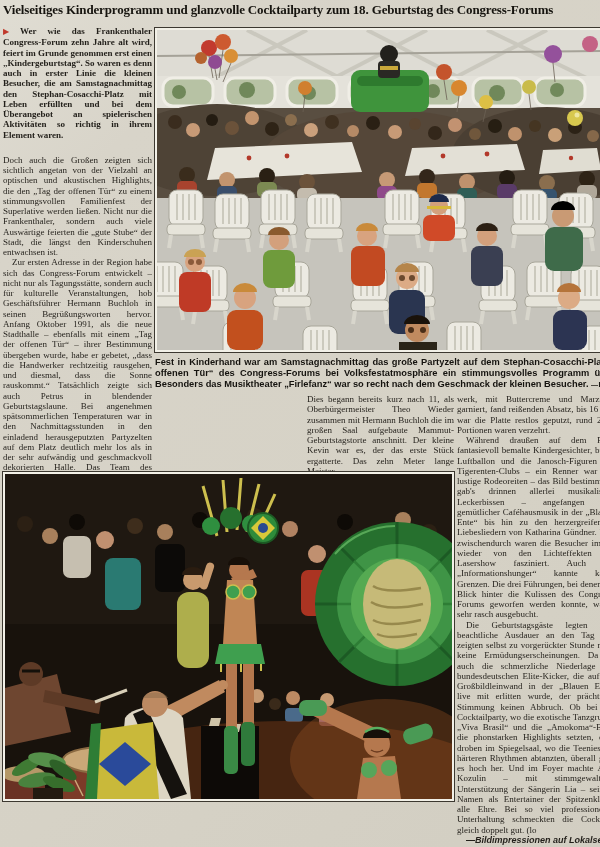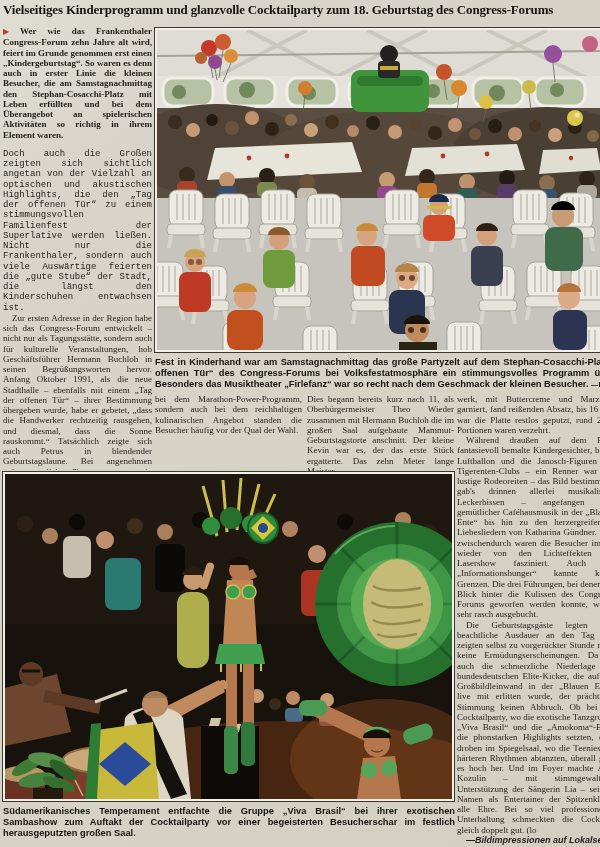--- a/index.html
+++ b/index.html
@@ -9,21 +9,21 @@
     background:linear-gradient(135deg,#e0ddd3 0%,#d8d4c9 18%,#d6d2c6 60%,#d2cec2 100%);
     color:#1d1b17;
   }
   .headline{
     position:absolute;left:3px;top:1px;width:596px;margin:0;
     font:bold 13px/17px "Liberation Serif",serif;letter-spacing:-0.15px;color:#16140f;
     white-space:nowrap;
   }
   .col{position:absolute;font:9px/10.25px "Liberation Serif",serif;text-align:justify;color:#221f1a;}
   .col p{margin:0;}
-  .col .gap{margin-top:9px;font-family:Liberation Mono, monospace;}
+  .col .gap{margin-top:15px;}
   .col .ind{text-indent:9px;}
   .lead{font-weight:bold;}
   .lead-arrow{color:#c0392b;font-family:"DejaVu Sans",sans-serif;font-size:8px;margin-right:2px;}
   .col1{left:3px;top:26px;width:149px;height:444px;overflow:hidden;}
   .col2{left:155px;top:394px;width:147px;height:78px;overflow:hidden;}
   .col3{left:307px;top:394px;width:147px;height:84px;overflow:hidden;}
   .col4{left:457px;top:394px;width:158px;height:446px;}
   .signoff{font:bold italic 9px/11px "Liberation Sans",sans-serif;margin-top:2px;text-indent:9px;}
   .photoframe{position:absolute;background:#f2f0e7;border:1px solid #3c3830;padding:2px;box-sizing:border-box;}
   .photo1{left:154px;top:27px;width:452px;height:326px;}
@@ -236,21 +236,20 @@
       </g>
     </svg>
   </div>
 
   <div class="caption caption1">
     <span>Fest in Kinderhand war am Samstagnachmittag das große Partyzelt auf dem Stephan-Cosacchi-Platz, wo beim „Tag der offenen Tür“ des Congress-Forums bei Volksfestatmosphäre ein stimmungsvolles Programm über die Bühne ging. Besonders das Musiktheater „Firlefanz“ war so recht nach dem Geschmack der kleinen Besucher.</span>
     <span class="credit">—FOTOS: B</span>
   </div>
 
   <div class="col col2">
-    <p>bei dem Marathon-Power-Programm, sondern auch bei dem reichhaltigen kulinarischen Angebot standen die Besucher häufig vor der Qual der Wahl.</p>
   </div>
   <div class="col col3">
     <p>Dies begann bereits kurz nach 11, als Oberbürgermeister Theo Wieder zusammen mit Hermann Buchloh die im großen Saal aufgebaute Mammut-Geburtstagstorte anschnitt. Der kleine Kevin war es, der das erste Stück ergatterte. Das zehn Meter lange Meister-</p>
   </div>
   <div class="col col4">
     <p>werk, mit Buttercreme und Marzipan garniert, fand reißenden Absatz, bis 16 Uhr war die Platte restlos geputzt, rund 2300 Portionen waren verzehrt.</p>
     <p class="ind">Während draußen auf dem Platz fantasievoll bemalte Kindergesichter, bunte Luftballon und die Janosch-Figuren des Tigerenten-Clubs – ein Renner war das lustige Rodeoreiten – das Bild bestimmten, gab's drinnen allerlei musikalische Leckerbissen – angefangen von gemütlicher Caféhausmusik in der „Blauen Ente“ bis hin zu den herzergreifenden Liebesliedern von Katharina Gündner. Und zwischendurch waren die Besucher immer wieder von den Lichteffekten der Lasershow fasziniert. Auch der „Informationshunger“ kannte kaum Grenzen. Die drei Führungen, bei denen ein Blick hinter die Kulissen des Congress-Forums geworfen werden konnte, waren sehr rasch ausgebucht.</p>
     <p class="ind">Die Geburtstagsgäste legten eine beachtliche Ausdauer an den Tag und zeigten selbst zu vorgerückter Stunde noch keine Ermüdungserscheinungen. Da tat auch die schmerzliche Niederlage der bundesdeutschen Elite-Kicker, die auf der Großbildleinwand in der „Blauen Ente“ live mit erlitten wurde, der prächtigen Stimmung keinen Abbruch. Ob bei der Cocktailparty, wo die exotische Tanzgruppe „Viva Brasil“ und die „Amokoma“-Band die phonstarken Highlights setzten, oder droben im Spiegelsaal, wo die Teenies bei härteren Rhythmen abtanzten, überall ging es hoch her. Und im Foyer machte Alex Kozulin – mit stimmgewaltiger Unterstützung der Sängerin Lia – seinem Namen als Entertainer der Spitzenklasse alle Ehre. Bei so viel professioneller Unterhaltung schmeckten die Cocktails gleich doppelt gut. (lo</p>
     <p class="signoff">—Bildimpressionen auf Lokalseite</p>
   </div>
@@ -379,15 +378,14 @@
         <ellipse cx="22" cy="292" rx="17" ry="6" fill="#3f7a33" transform="rotate(-30 22 292)"></ellipse>
         <ellipse cx="42" cy="286" rx="19" ry="7" fill="#55904a" transform="rotate(10 42 286)"></ellipse>
         <ellipse cx="58" cy="296" rx="16" ry="6" fill="#2e6128" transform="rotate(35 58 296)"></ellipse>
         <ellipse cx="32" cy="306" rx="19" ry="7" fill="#49823e" transform="rotate(-10 32 306)"></ellipse>
         <ellipse cx="54" cy="310" rx="17" ry="6" fill="#376f2c" transform="rotate(20 54 310)"></ellipse>
         <rect x="28" y="314" width="30" height="11" fill="#241a10"></rect>
       </g>
     </svg>
   </div>
 
-  <div class="caption caption2">Südamerikanisches Temperament entfachte die Gruppe „Viva Brasil“ bei ihrer exotischen Sambashow zum Auftakt der Cocktailparty vor einer begeisterten Besucherschar im festlich herausgeputzten großen Saal.</div>
 
 </div>
 
 </body></html>

